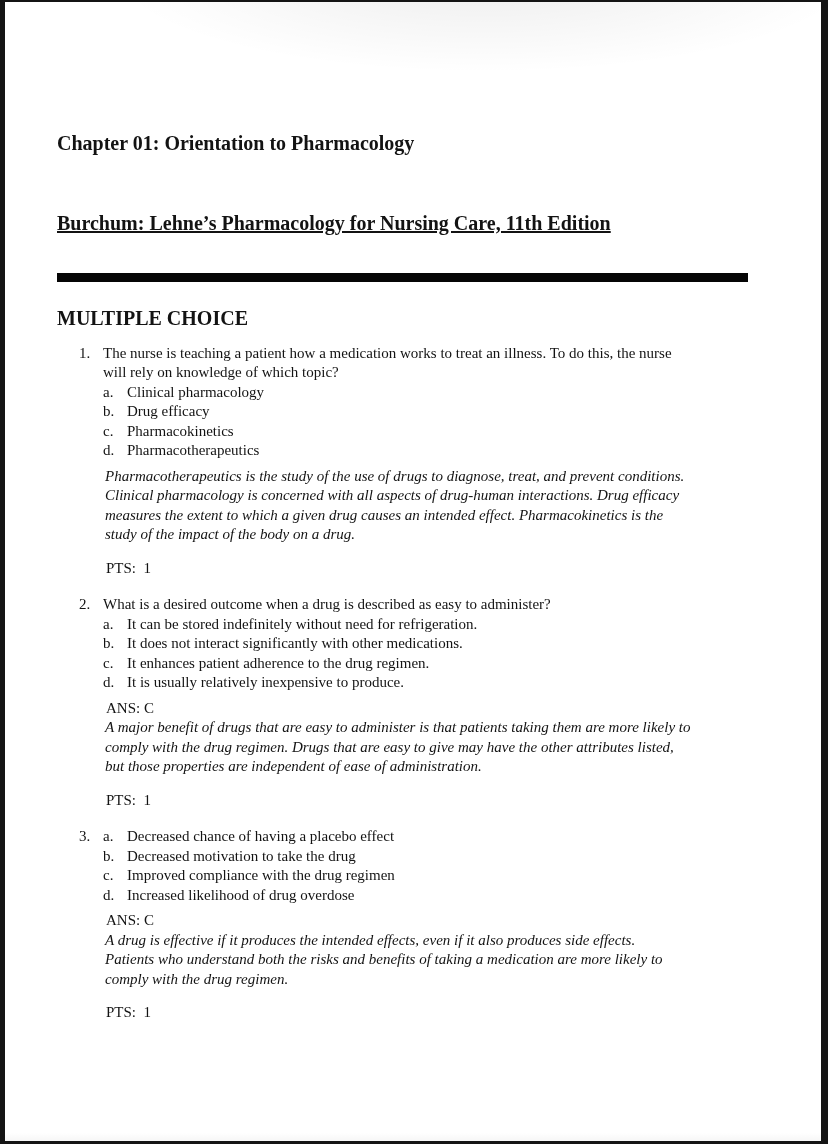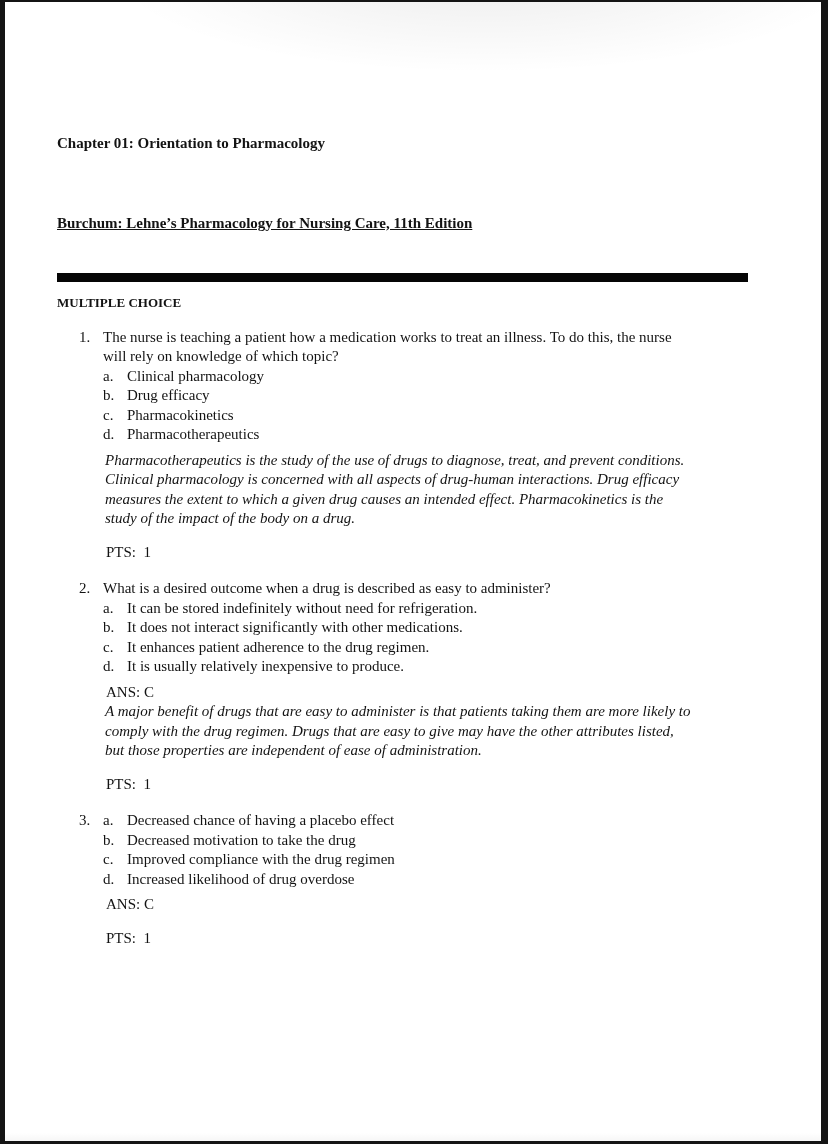--- a/index.html
+++ b/index.html
@@ -21,34 +21,34 @@
       #ffffff;
   }
   .content {
     position: absolute;
     left: 52px; top: 0;
     width: 700px;
   }
   .doc-header {
     margin-top: 91px;
     font-weight: bold;
-    font-size: 15px;
+    font-size: 20px;
     line-height: 20px;
     white-space: pre-wrap;
   }
   .doc-header .line2 { text-decoration: underline; margin-top: 20px; }
   .header-rule {
     width: 691px; height: 9px;
     background: #050505;
     margin-top: 0px;
   }
   .section-heading {
-    margin-top: 11px;
+    margin-top: 27px;
     font-weight: bold;
-    font-size: 13px;
+    font-size: 20px;
     line-height: 19.5px;
   }
   .questions { margin-top: 15px; font-size: 15px; line-height: 19.5px; }
   .question { position: relative; padding-left: 46px; }
   .question + .question { margin-top: 17px; }
   .qnum { position: absolute; left: 22px; top: 0; }
   .stem { white-space: pre-wrap; width: 658px; }
   .option { display: flex; }
   .opt-letter { width: 24px; flex: 0 0 24px; }
   .opt-text { flex: 1; }
@@ -148,19 +148,22 @@
             <span class="opt-letter">c.</span>
             <span class="opt-text">Improved compliance with the drug regimen</span>
           </div>
           <div class="option">
             <span class="opt-letter">d.</span>
             <span class="opt-text">Increased likelihood of drug overdose</span>
           </div>
         </div>
         <div class="answer-block">
           <div class="answer">ANS: C</div>
+          <div class="rationale">A drug is effective if it produces the intended effects, even if it also produces side effects.
+Patients who understand both the risks and benefits of taking a medication are more likely to
+comply with the drug regimen.</div>
         </div>
         <div class="points">PTS:  1</div>
       </div>
 
     </div>
   </div>
 </div>
 
 </body></html>

